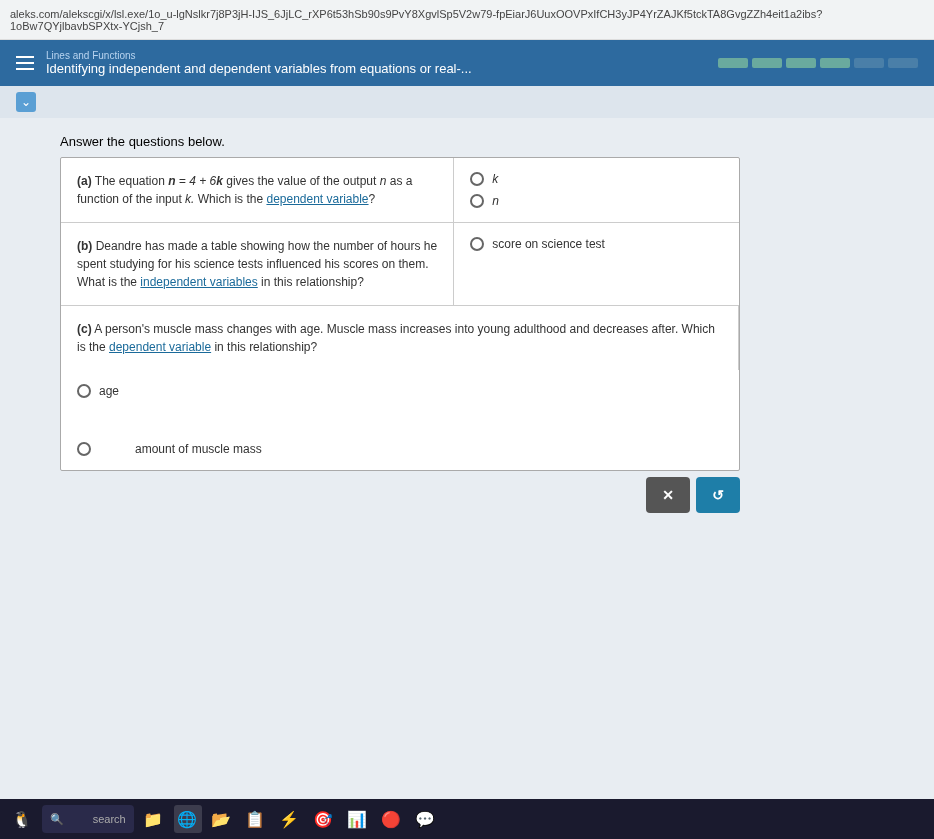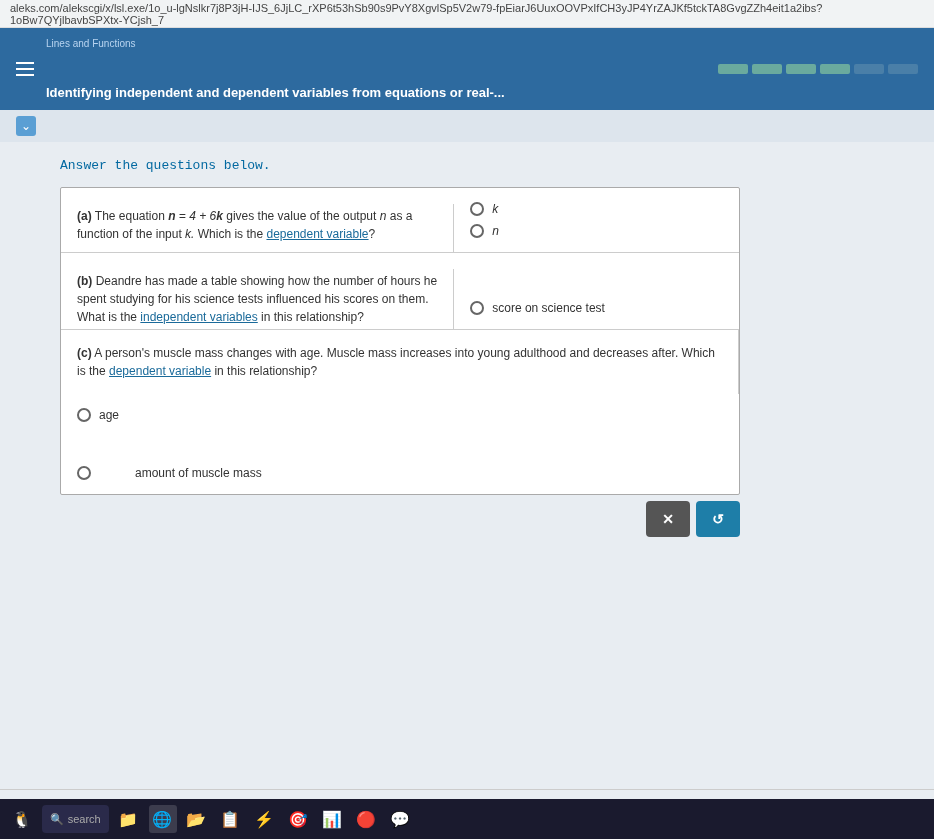--- a/index.html
+++ b/index.html
@@ -8,21 +8,21 @@
       background: #c8d8e8;
       width: 934px;
       min-height: 839px;
       position: relative;
       overflow-x: hidden;
     }
 
     
     .address-bar {
       background: #f1f3f4;
-      height: 28px;
+      height: 40px;
       display: flex;
       align-items: center;
       padding: 0 10px;
       font-size: 11px;
       color: #444;
       border-bottom: 1px solid #ddd;
     }
 
     
     .main-container {
@@ -49,30 +49,29 @@
     }
     .hamburger-icon span {
       display: block;
       width: 18px;
       height: 2px;
       background: white;
     }
     .header-text-block {
       display: flex;
       flex-direction: column;
-      gap: 36px;
     }
     .header-subtitle {
       font-size: 10px;
       color: #b8d4f0;
       font-weight: normal;
     }
     .header-title {
       font-size: 13px;
-      font-weight: bold;
+      font-weight: normal;
       color: white;
       text-align: center;
     }
 
     
     .progress-bars {
       margin-left: auto;
       display: flex;
       gap: 4px;
       align-items: center;
@@ -105,23 +104,22 @@
       cursor: pointer;
     }
 
     
     .content-area {
       padding: 16px 60px;
       flex: 1;
     }
     .instruction-text {
       font-size: 13px;
-      color: #0369a1;
-      margin-bottom: 14px;
-      font-family: Liberation Mono, monospace;
+      color: #000000;
+      margin-bottom: 8px;
     }
 
     
     .questions-table {
       background: white;
       border: 1px solid #aaa;
       border-radius: 2px;
       width: 100%;
       max-width: 680px;
     }
@@ -129,27 +127,26 @@
     .question-row {
       display: flex;
       border-bottom: 1px solid #ccc;
     }
     .question-row:last-child {
       border-bottom: none;
       flex-direction: column;
     }
 
     .question-cell {
-      padding: 3px 16px;
+      padding: 14px 16px;
       font-size: 12px;
       color: #333;
       border-right: 1px solid #ccc;
       flex: 0 0 58%;
       line-height: 1.5;
-      margin-top: 16px;
     }
 
     .answer-cell {
       padding: 14px 16px;
       font-size: 12px;
       color: #333;
       flex: 1;
       display: flex;
       flex-direction: column;
       justify-content: space-around;
@@ -173,21 +170,21 @@
       background: white;
       flex-shrink: 0;
     }
     .radio-label {
       font-size: 12px;
       color: #333;
     }
 
     
     .answer-cell-b {
-      justify-content: flex-end;
+      justify-content: flex-start;
     }
     .option-top {
       margin-top: 0;
     }
     .option-bottom {
       margin-top: 30px;
     }
 
     
     .underline-link {
@@ -288,20 +285,21 @@
       border-radius: 4px;
       display: flex;
       align-items: center;
       padding: 0 8px;
       gap: 4px;
       height: 28px;
     }
     .taskbar-search-text {
       color: #aaa;
       font-size: 11px;
+      margin-left: 25px;
     }
 
     
     .q-letter {
       font-weight: bold;
     }
 
     .question-cell-c {
       padding: 14px 16px;
       font-size: 12px;

